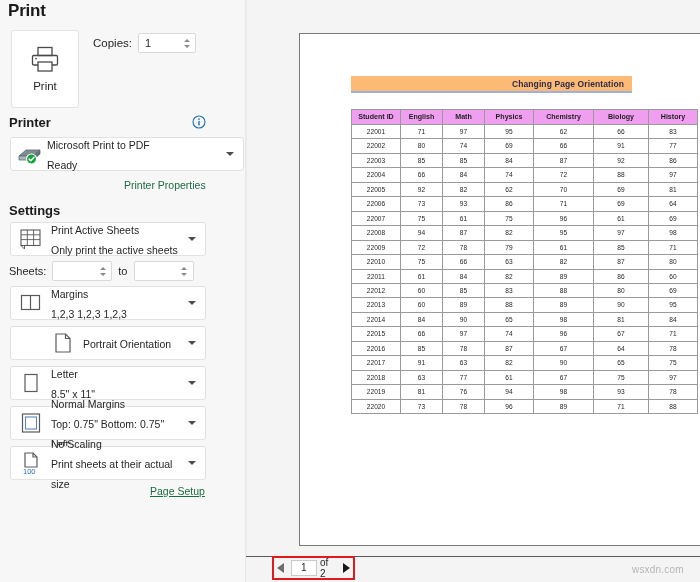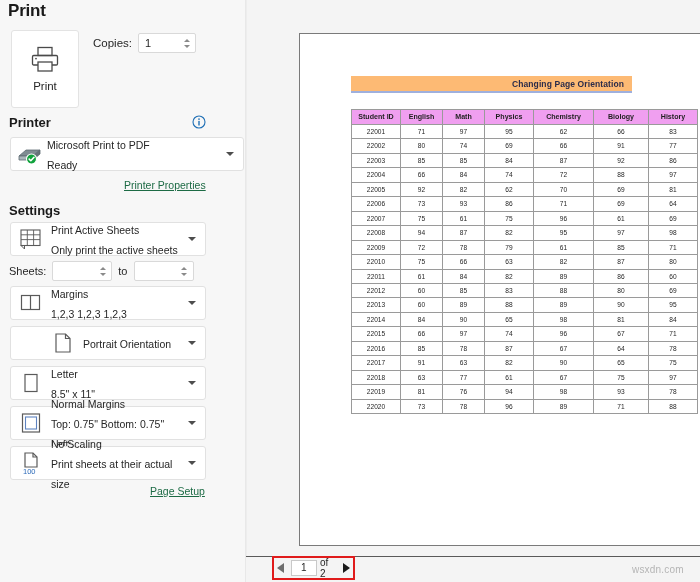--- a/index.html
+++ b/index.html
@@ -91,21 +91,21 @@
     width: 14px; margin-right: 6px;
     display:flex; align-items:center; justify-content:center;
   }
   .caret i {
     display:block; width:0;height:0;
     border-left:4px solid transparent; border-right:4px solid transparent;
     border-top:4.5px solid #4d4d4d;
   }
   #printer-properties {
     position: absolute; left: 124px; top: 179px;
-    font-size: 10.5px; color:#1d6b45; text-decoration: underline; cursor:pointer;
+    font-size: 10.5px; color:#1d6b45; cursor:pointer;
   }
 
   
   #settings-heading {
     position: absolute; left: 9px; top: 203px;
     font-size: 13px; font-weight: 600; color:#1a1a1a;
   }
   .setting-row {
     position: absolute; left: 10px;
     width: 196px;

